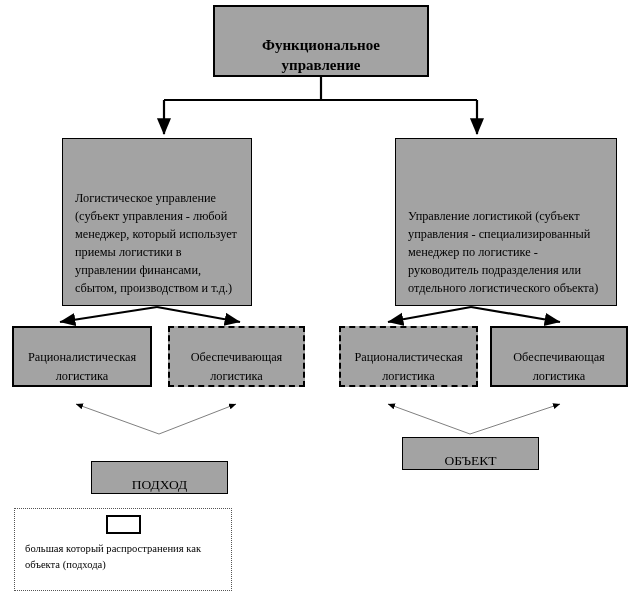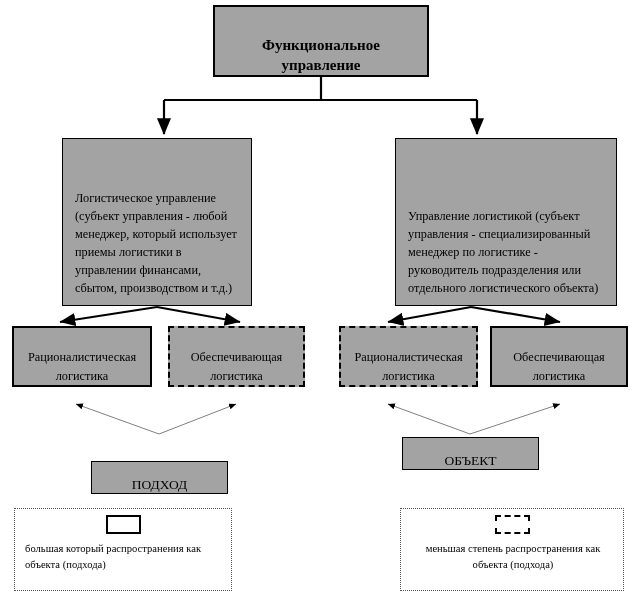--- a/index.html
+++ b/index.html
@@ -216,20 +216,14 @@
     <span class="txt">ОБЪЕКТ</span>
   </div>
 
   <div class="legend legend-left">
     <div class="legend-swatch-wrap">
       <div class="swatch swatch-solid"></div>
     </div>
     <div class="legend-text">большая который распространения как объекта (подхода)</div>
   </div>
 
-  <div class="legend legend-right">
-    <div class="legend-swatch-wrap">
-      <div class="swatch swatch-dashed"></div>
-    </div>
-    <div class="legend-text">меньшая степень распространения как объекта (подхода)</div>
-  </div>
 
 </div>
 
 </body></html>

